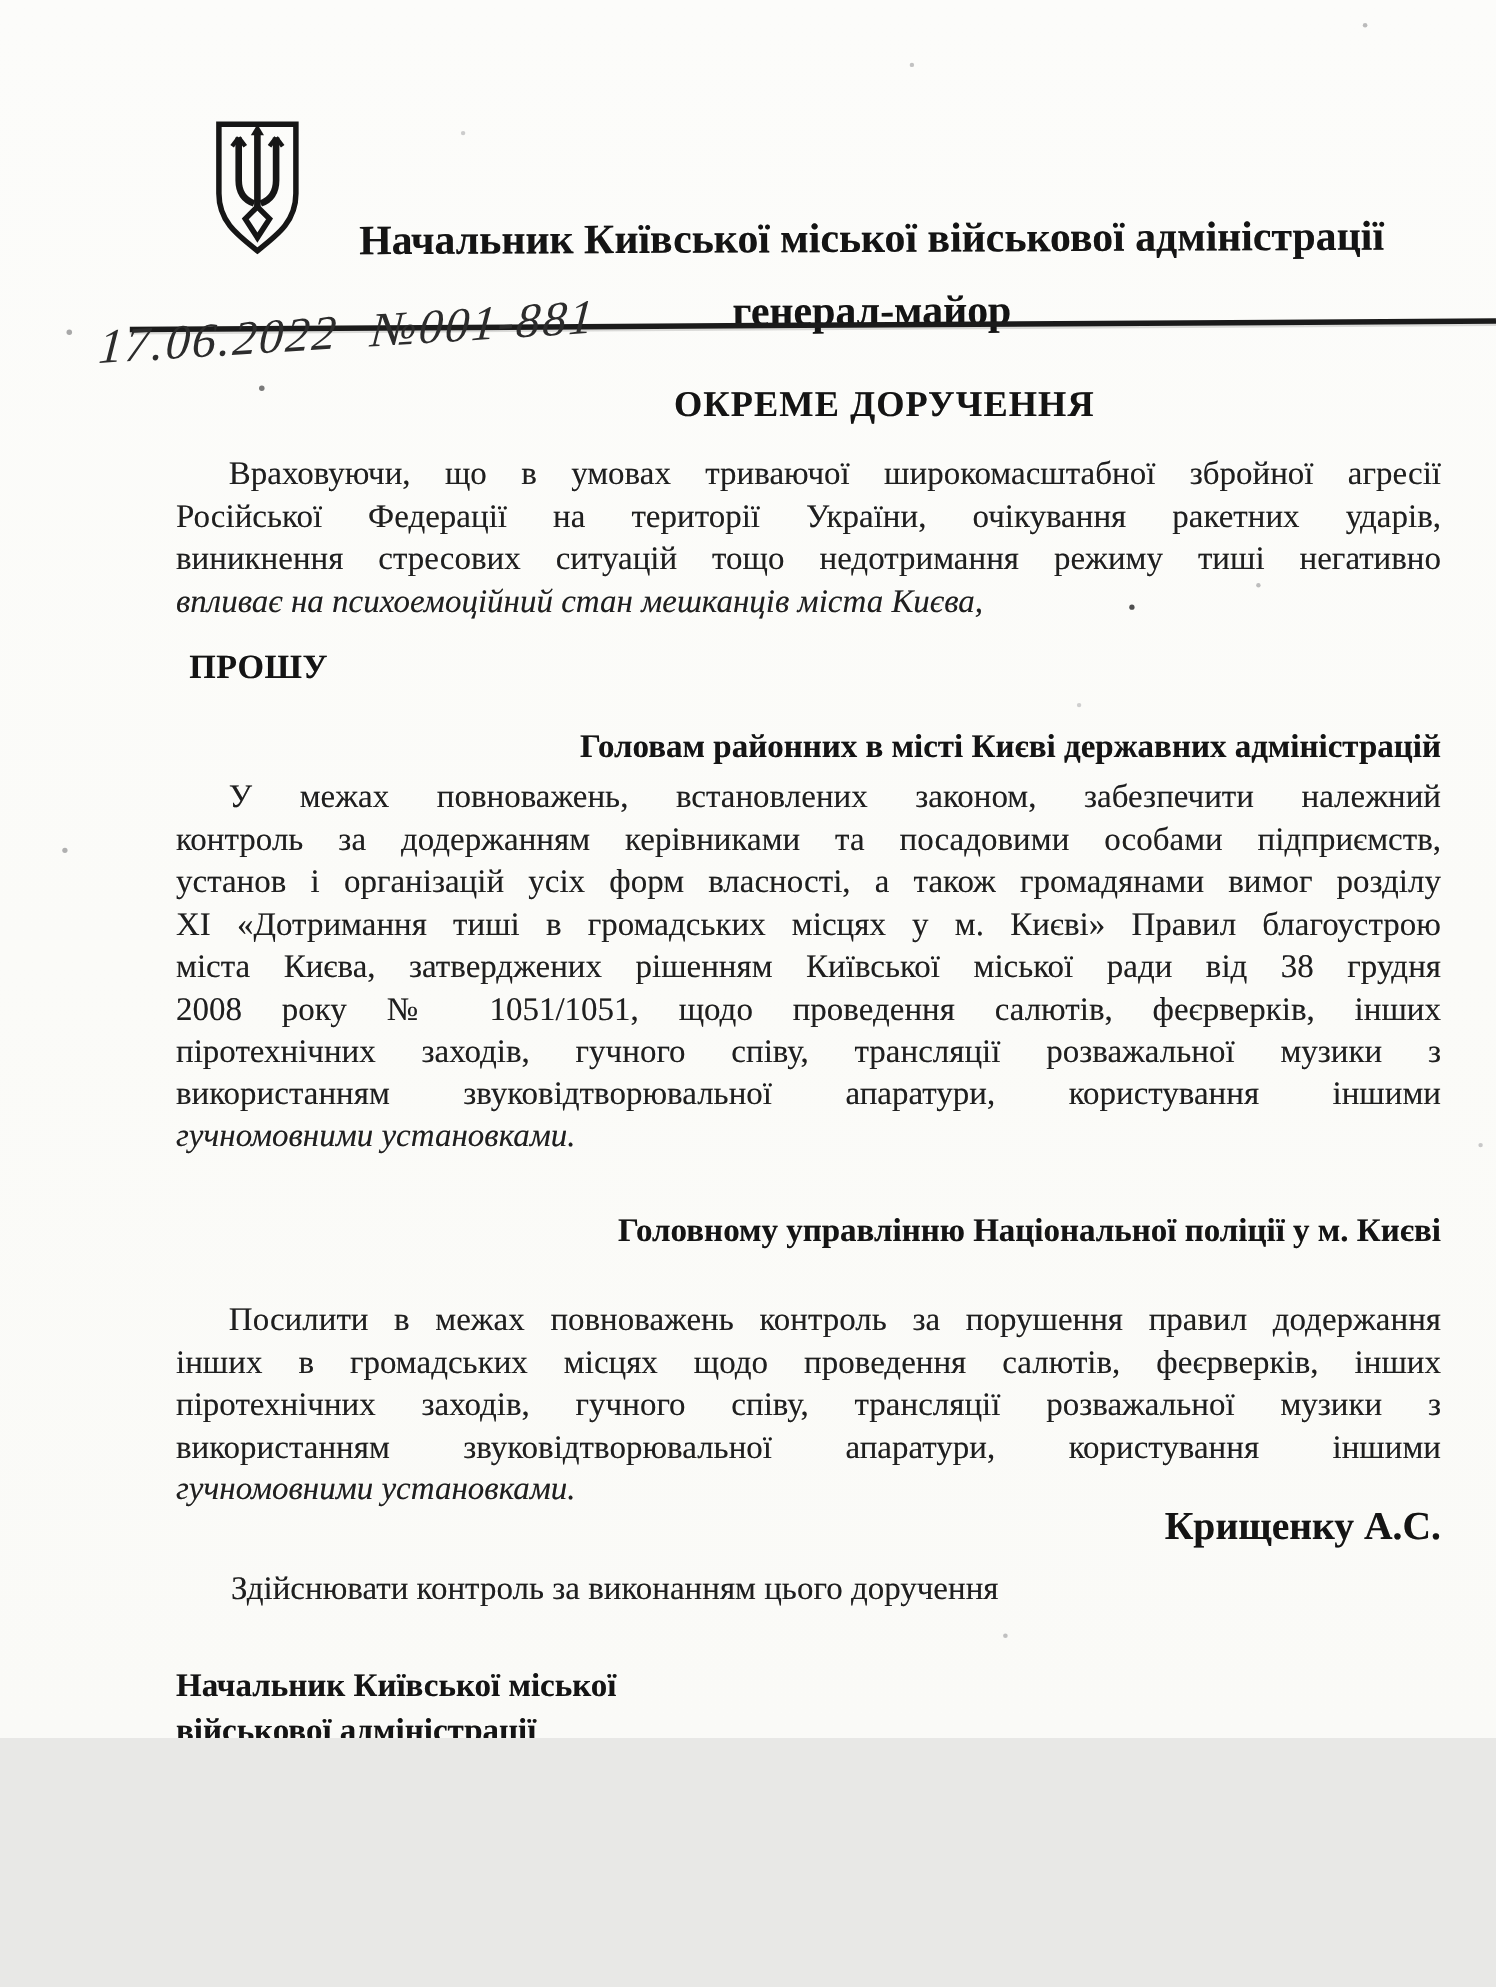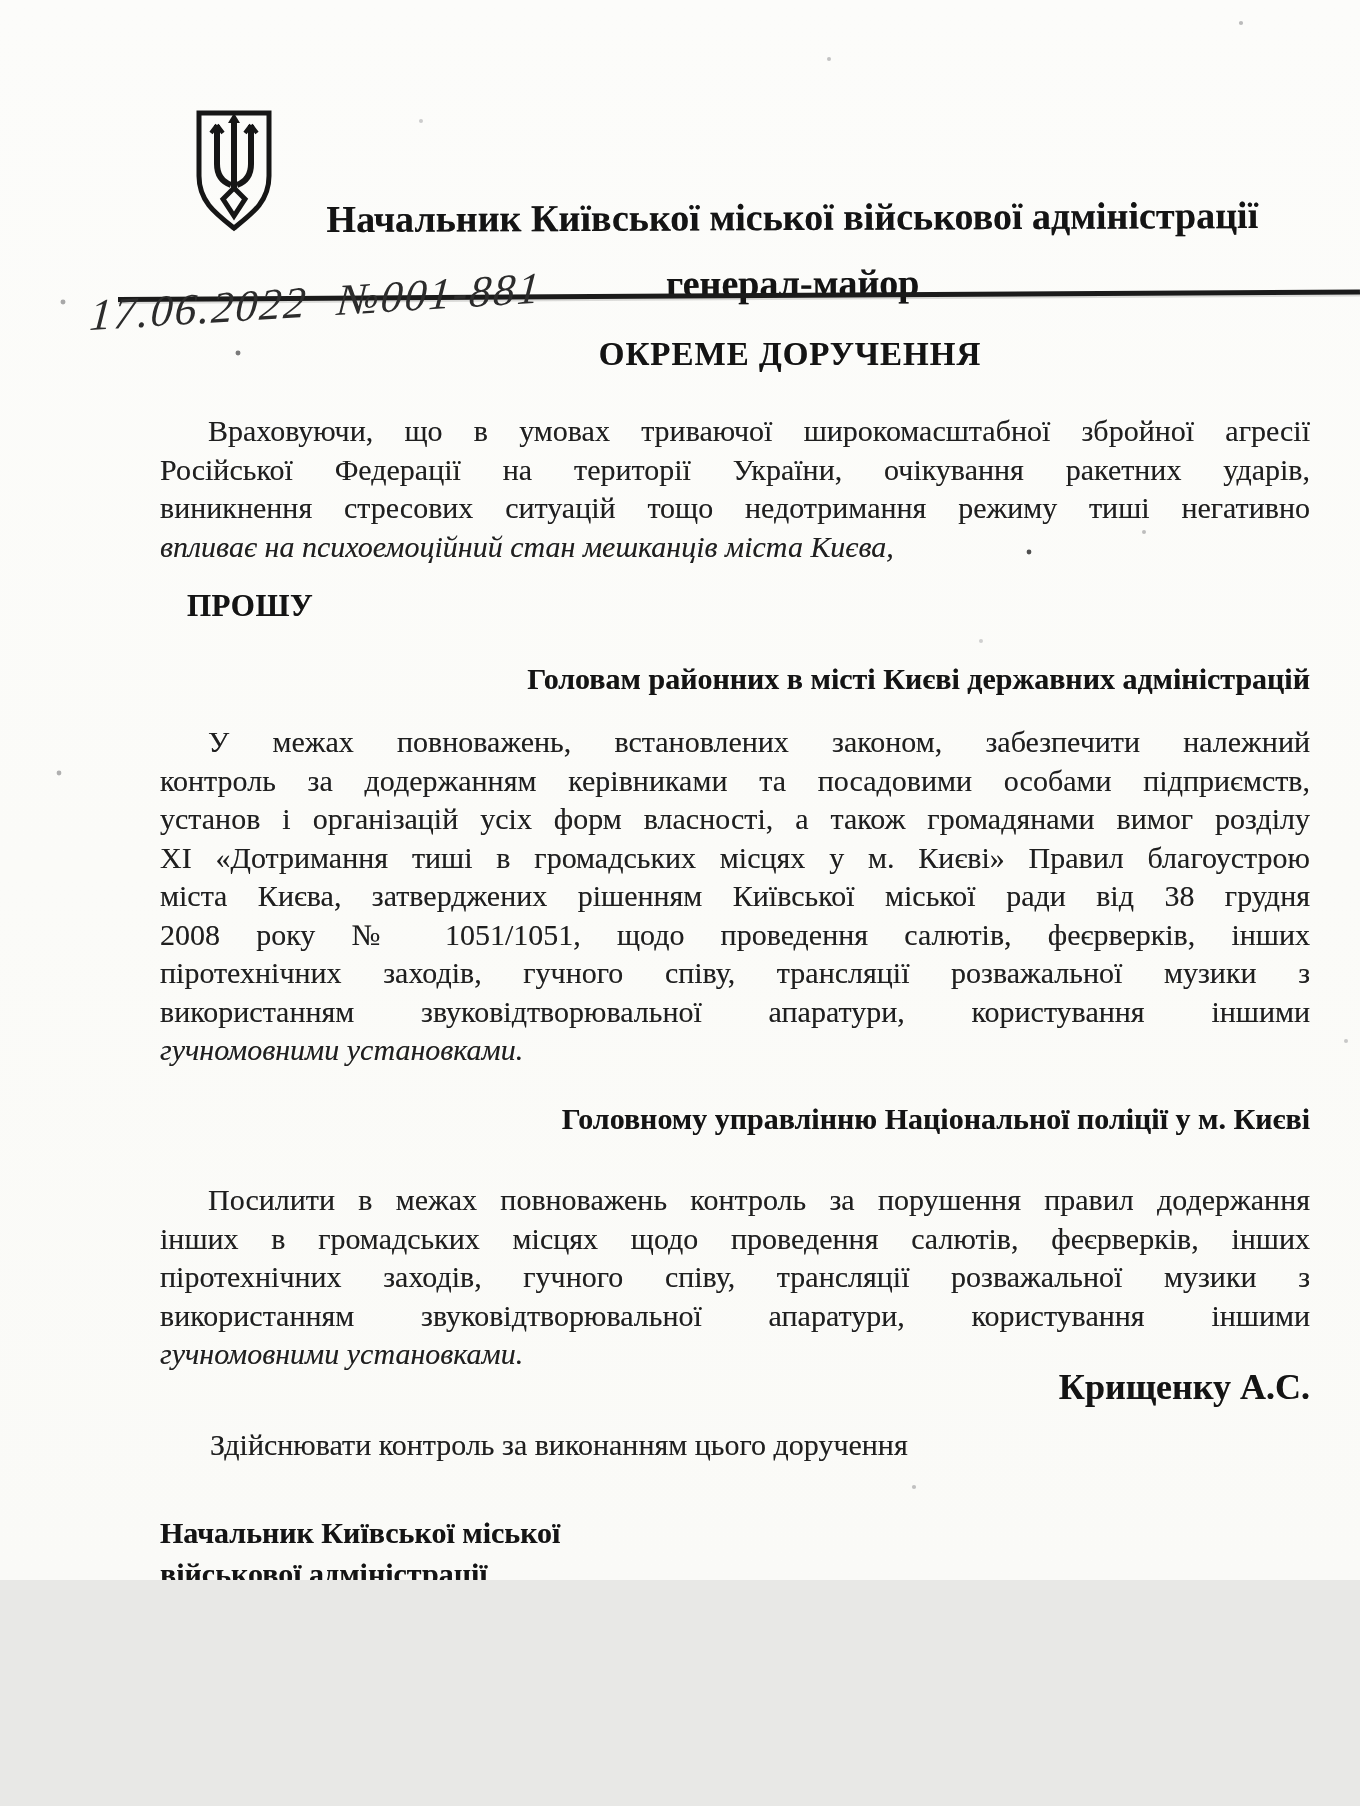--- a/index.html
+++ b/index.html
@@ -54,45 +54,45 @@
     letter-spacing: 2px;
     white-space: nowrap;
     transform: rotate(-3.5deg) skewX(-8deg);
     transform-origin: left center;
   }
   .hand-gap { display: inline-block; width: 30px; }
   .doc-title {
     position: absolute;
     left: 520px; top: 336px;
     width: 540px;
-    margin: 0;
+    margin: 14px;
     text-align: center;
     font-weight: 700;
     font-size: 33px;
     letter-spacing: 1px;
     color: #141414;
   }
 
   
   .col {
     position: absolute;
     left: 160px;
     width: 1150px;
     font-size: 30px;
     line-height: 38.5px;
   }
   .jlines > div { text-align: justify; text-align-last: justify; -moz-text-align-last: justify; white-space: nowrap; }
   .jlines > div:last-child { text-align-last: left; white-space: normal; font-style: italic; }
   .indent-first > div:first-child { text-indent: 48px; }
 
   .preamble   { top: 412px; }
-  .request    { position: absolute; left: 187px; top: 588px; font-weight: 700; font-size: 31px; letter-spacing: 0.5px; color:#141414; }
+  .request    { position: absolute; left: 172px; top: 588px; font-weight: 700; font-size: 31px; letter-spacing: 0.5px; color:#141414; }
   .addressee  { font-weight: 700; text-align: right; color:#141414; }
   .a1 { top: 660px; }
-  .p2 { top: 723px; }
+  .p2 { top: 706px; }
   .a2 { top: 1100px; }
   .p3 { top: 1181px; }
   .assignee   { top: 1368px; font-weight: 700; text-align: right; font-size: 36px; color:#141414; }
   .control    { top: 1426px; text-indent: 50px; }
 
   
   .sig-pos {
     position: absolute;
     left: 160px; top: 1512px;
     font-weight: 700;

